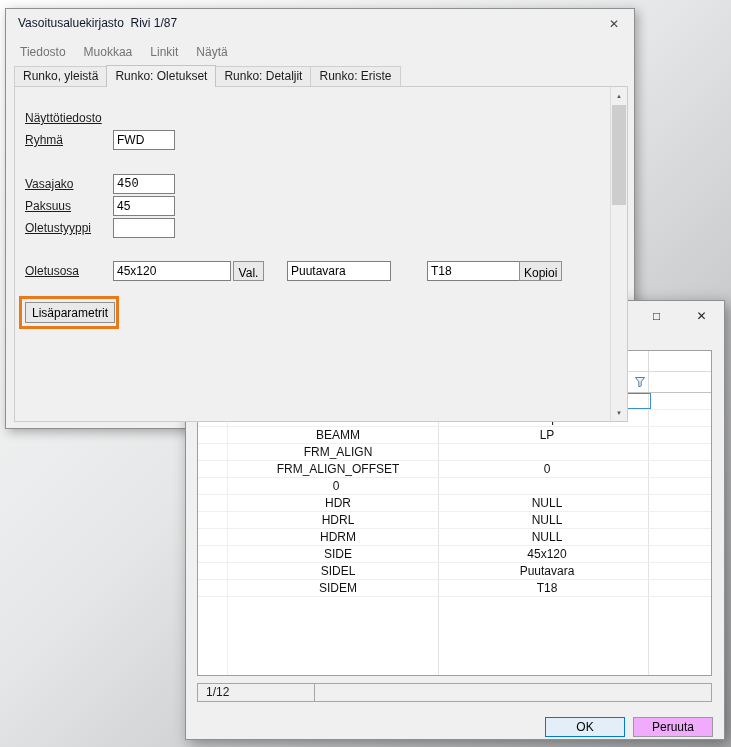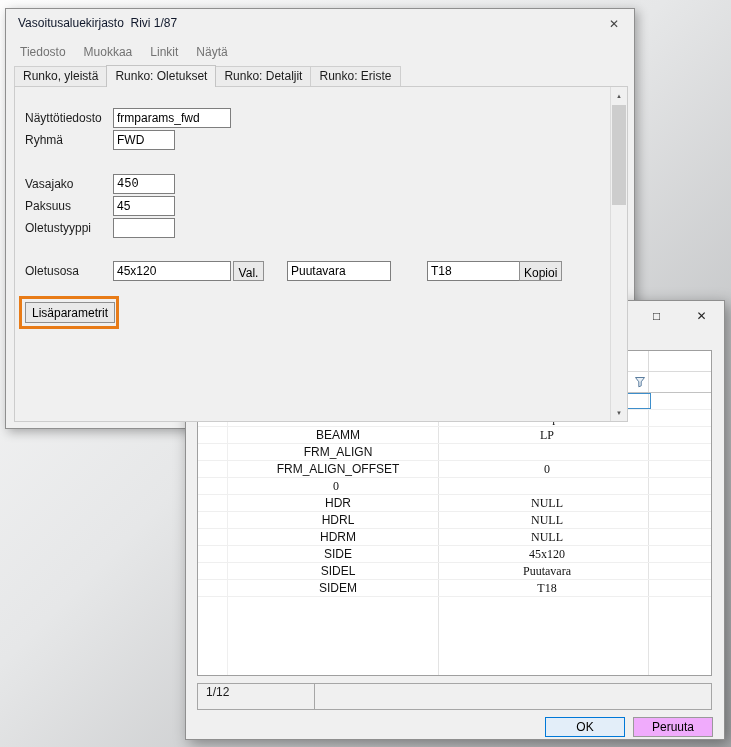--- a/index.html
+++ b/index.html
@@ -24,21 +24,21 @@
 
   .tabs { position:absolute; left:8px; top:57px; display:flex; z-index:2; }
   .tab { height:20px; line-height:19px; padding:0 8px; background:#ececec;
     border:1px solid #cfcfcf; border-bottom:none; }
   .tab + .tab { margin-left:-1px; }
   .tab.active { height:22px; margin-top:-1px; line-height:21px; background:#f0f0f0; z-index:3; position:relative; border-color:#c4c4c4; }
 
   .panel { position:absolute; left:8px; top:77px; width:614px; height:336px;
     background:#f0f0f0; border:1px solid #cccccc; z-index:1; }
   .frow { position:absolute; left:0; right:18px; height:20px; }
-  .lbl { position:absolute; left:10px; line-height:20px; color:#1c1c1c; }
+  .lbl { position:absolute; left:10px; line-height:20px; color:#1c1c1c;text-decoration:underline; }
   .inp { position:absolute; top:0; height:20px; border:1px solid #7e7e7e; background:#fff;
     font:inherit; padding:0 3px; }
   .btn { position:absolute; top:0; height:20px; background:#e9e9e9; border:1px solid #8f8f8f;
     font:inherit; text-align:center; padding:4px; }
   .hl-box { position:absolute; left:4px; top:209px; width:100px; height:33px; border:3px solid #e87b17; }
   .lisap-btn { position:absolute; left:10px; top:215px; width:90px; height:21px;
     background:#e9e9e9; border:1px solid #8f8f8f; font:inherit; }
 
   .scrollbar { position:absolute; right:0; top:0; width:17px; height:100%;
     background:#f0f0f0; border-left:1px solid #dcdcdc; }
@@ -62,25 +62,25 @@
   .thead { border-bottom:1px solid #dadada; }
   .filter-row { border-bottom:1px solid #c2c2c2; }
   .hc { height:100%; border-right:1px solid #dadada; line-height:20px; color:#222; }
   .hc.sel { width:30px; } .hc.p { width:211px; padding-left:9px; } .hc.a { width:210px; padding-left:6px; }
   .fc { height:100%; border-right:1px solid #dadada; display:flex; align-items:center; justify-content:flex-end; }
   .fc.sel { width:30px; padding-right:4px; } .fc.p { width:211px; padding-right:3px; } .fc.a { width:210px; padding-right:2px; }
   .tbody { position:relative; height:282px; overflow:hidden; }
   .vline { position:absolute; top:0; bottom:0; width:1px; background:#e3e3e3; }
   .trow { display:flex; height:17px; position:relative; border-bottom:1px solid #efefef; }
   .td { line-height:16px; overflow:hidden; white-space:nowrap; color:#111; }
-  .td.sel { width:30px; } .td.p { width:211px; padding-left:9px; } .td.a { width:210px; padding-left:6px;font-family:Liberation Serif, serif; }
+  .td.sel { width:30px; } .td.p { width:211px; padding-left:9px; } .td.a { width:210px; padding-left:6px; }
   .trow.selected::after { content:""; position:absolute; left:30px; width:421px; top:0; bottom:0;
     border:1px solid #3d8ecb; pointer-events:none; }
 
-  .status-strip { position:absolute; left:11px; top:382px; width:515px; height:27px; display:flex; }
+  .status-strip { position:absolute; left:11px; top:382px; width:515px; height:19px; display:flex; }
   .status-cell { width:118px; border:1px solid #a6a6a6; background:#f0f0f0; line-height:17px; padding-left:8px; }
   .status-rest { flex:1; border:1px solid #a6a6a6; border-left:none; background:#f0f0f0; }
 
   .dlg-btn { position:absolute; width:80px; height:20px; font:inherit; }
   .ok-btn { left:359px; top:416px; background:#e3eef9; border:1px solid #0078d7; }
   .cancel-btn { left:447px; top:416px; background:#f0abfc; border:1px solid #9a9a9a; }
 </style>
 </head>
 <body>
 
@@ -98,21 +98,20 @@
   <div class="tabs">
     <div class="tab">Runko, yleistä</div>
     <div class="tab active">Runko: Oletukset</div>
     <div class="tab">Runko: Detaljit</div>
     <div class="tab">Runko: Eriste</div>
   </div>
 
   <div class="panel">
     <div class="frow" style="top:21px">
       <span class="lbl">Näyttötiedosto</span>
-      <input class="inp" style="left: 98px; width: 118px;" value="frmparams_fwd">
     </div>
     <div class="frow" style="top:43px">
       <span class="lbl">Ryhmä</span>
       <input class="inp" style="left: 98px; width: 62px;" value="FWD">
     </div>
     <div class="frow" style="top:87px">
       <span class="lbl">Vasajako</span>
       <input class="inp" style="left: 98px; width: 62px; font-family: Liberation Mono, monospace;" value="450">
     </div>
     <div class="frow" style="top:109px">

